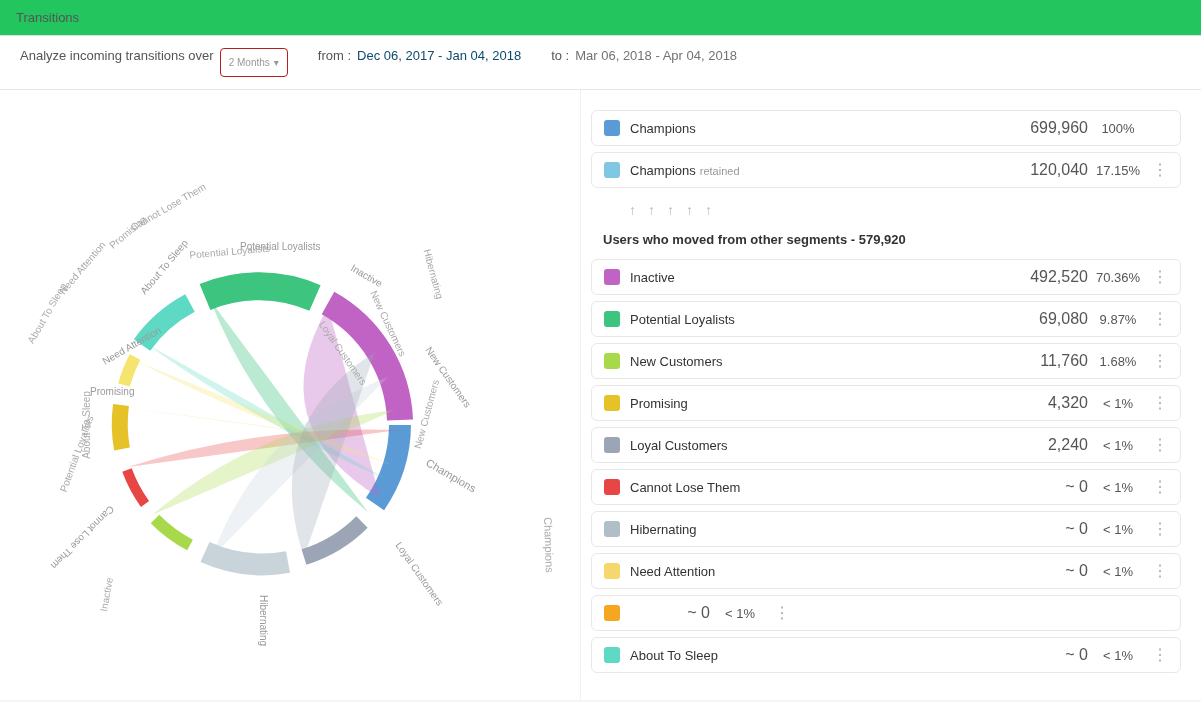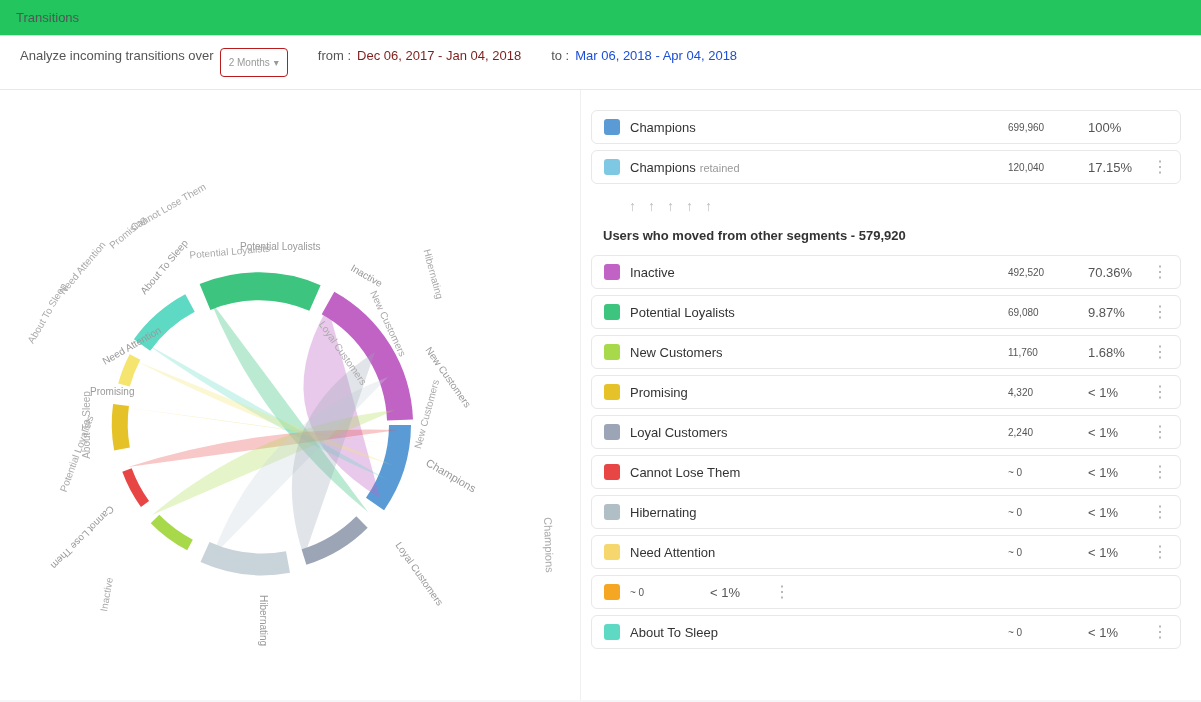--- a/index.html
+++ b/index.html
@@ -8,37 +8,37 @@
     .page-wrapper { width: 1201px; min-height: 702px; background: #f5f5f7; }
 
     .title-bar { background: #22c55e; padding: 10px 16px; border-bottom: 1px solid #ddd; }
     .title-bar span { font-size: 13px; color: #555; font-weight: 500; }
 
     .controls-bar { background: #fff; padding: 12px 20px; border-bottom: 1px solid #e8e8e8; display: flex; align-items: flex-start; gap: 6px; }
     .controls-label { color: #555; font-size: 13px; }
     .dropdown-select { border: 1px solid #b91c1c; border-radius: 4px; padding: 8px 8px; background: #fff; font-size: 13px; color: #333; display: flex; align-items: center; gap: 4px; cursor: pointer; }
     .dropdown-select span { font-size: 10px; color: #999; }
     .date-range { font-size: 13px; color: #555; padding-left: 24px; }
-    .date-from { color: #7f1d1d; font-weight: 500; }
-    .date-to { color: #1d4ed8; font-weight: 500; }
+    .date-from { color: #0c4a6e; font-weight: 500; }
+    .date-to { color: #737373; font-weight: 500; }
 
     .main-content { display: flex; padding: 0; background: #fff; min-height: 610px; }
 
     
     .chart-area { flex: 0 0 580px; padding: 20px; position: relative; display: flex; align-items: center; justify-content: center; }
 
     
     .right-panel { flex: 1; padding: 20px 20px 20px 10px; border-left: 1px solid #f0f0f0; }
 
     .segment-row { display: flex; align-items: center; padding: 8px 12px; border: 1px solid #e8e8e8; border-radius: 6px; margin-bottom: 6px; background: #fff; }
     .segment-color { width: 16px; height: 16px; border-radius: 3px; margin-right: 10px; flex-shrink: 0; }
     .segment-name { flex: 1; font-size: 13px; color: #333; }
     .segment-name .sub { font-size: 11px; color: #999; margin-left: 4px; }
-    .segment-value { width: 80px; text-align: left; font-size: 10px; color: #555; }
-    .segment-pct { width: 60px; text-align: left; font-size: 13px; color: #555; }
+    .segment-value { width: 80px; text-align: right; font-size: 16px; color: #555; }
+    .segment-pct { width: 60px; text-align: center; font-size: 13px; color: #555; }
     .segment-menu { width: 20px; text-align: right; color: #aaa; cursor: pointer; font-size: 16px; line-height: 1; }
 
     .arrows-row { display: flex; align-items: center; padding: 8px 12px; gap: 12px; margin-left: 26px; }
     .arrow-icon { color: #bbb; font-size: 14px; }
 
     .section-header { font-size: 13px; font-weight: 600; color: #333; padding: 6px 12px; margin-bottom: 6px; }
 
     
     .chord-svg { overflow: visible; }
   </style>

